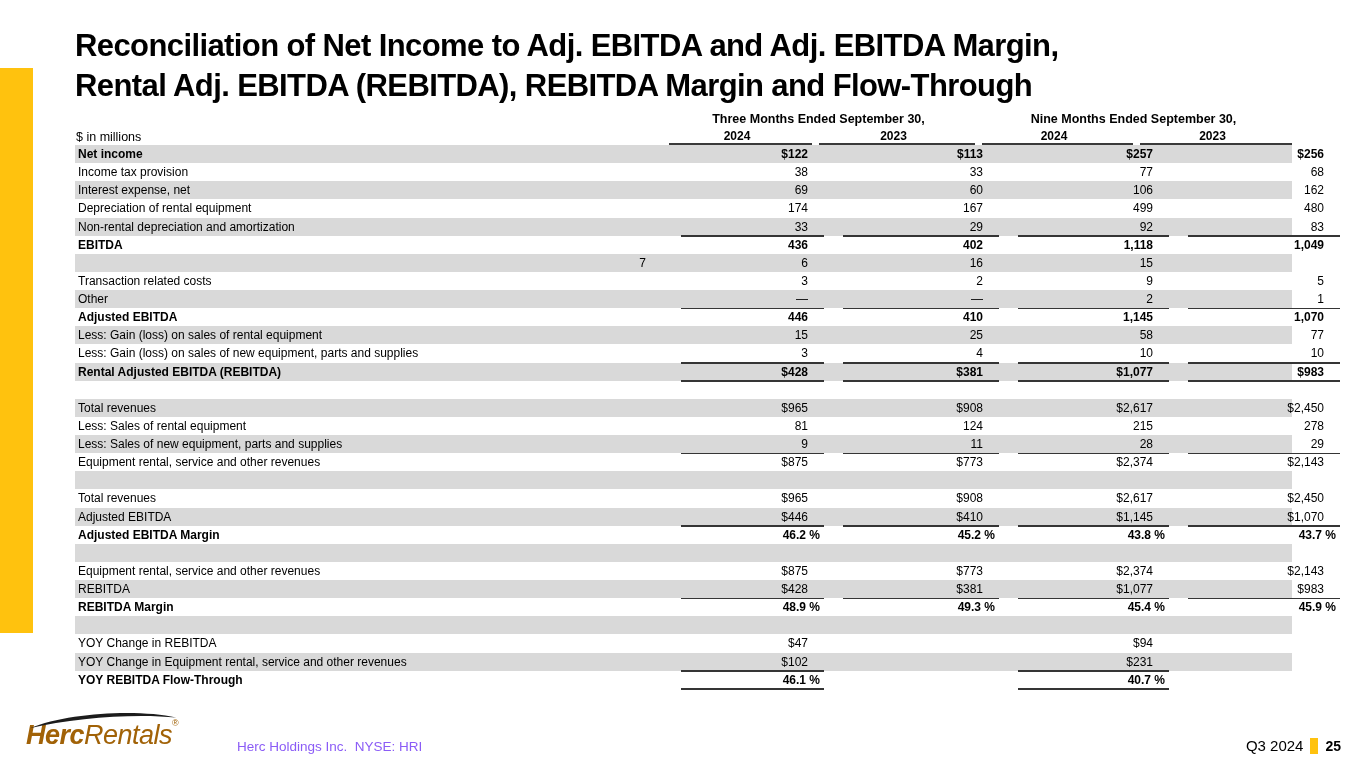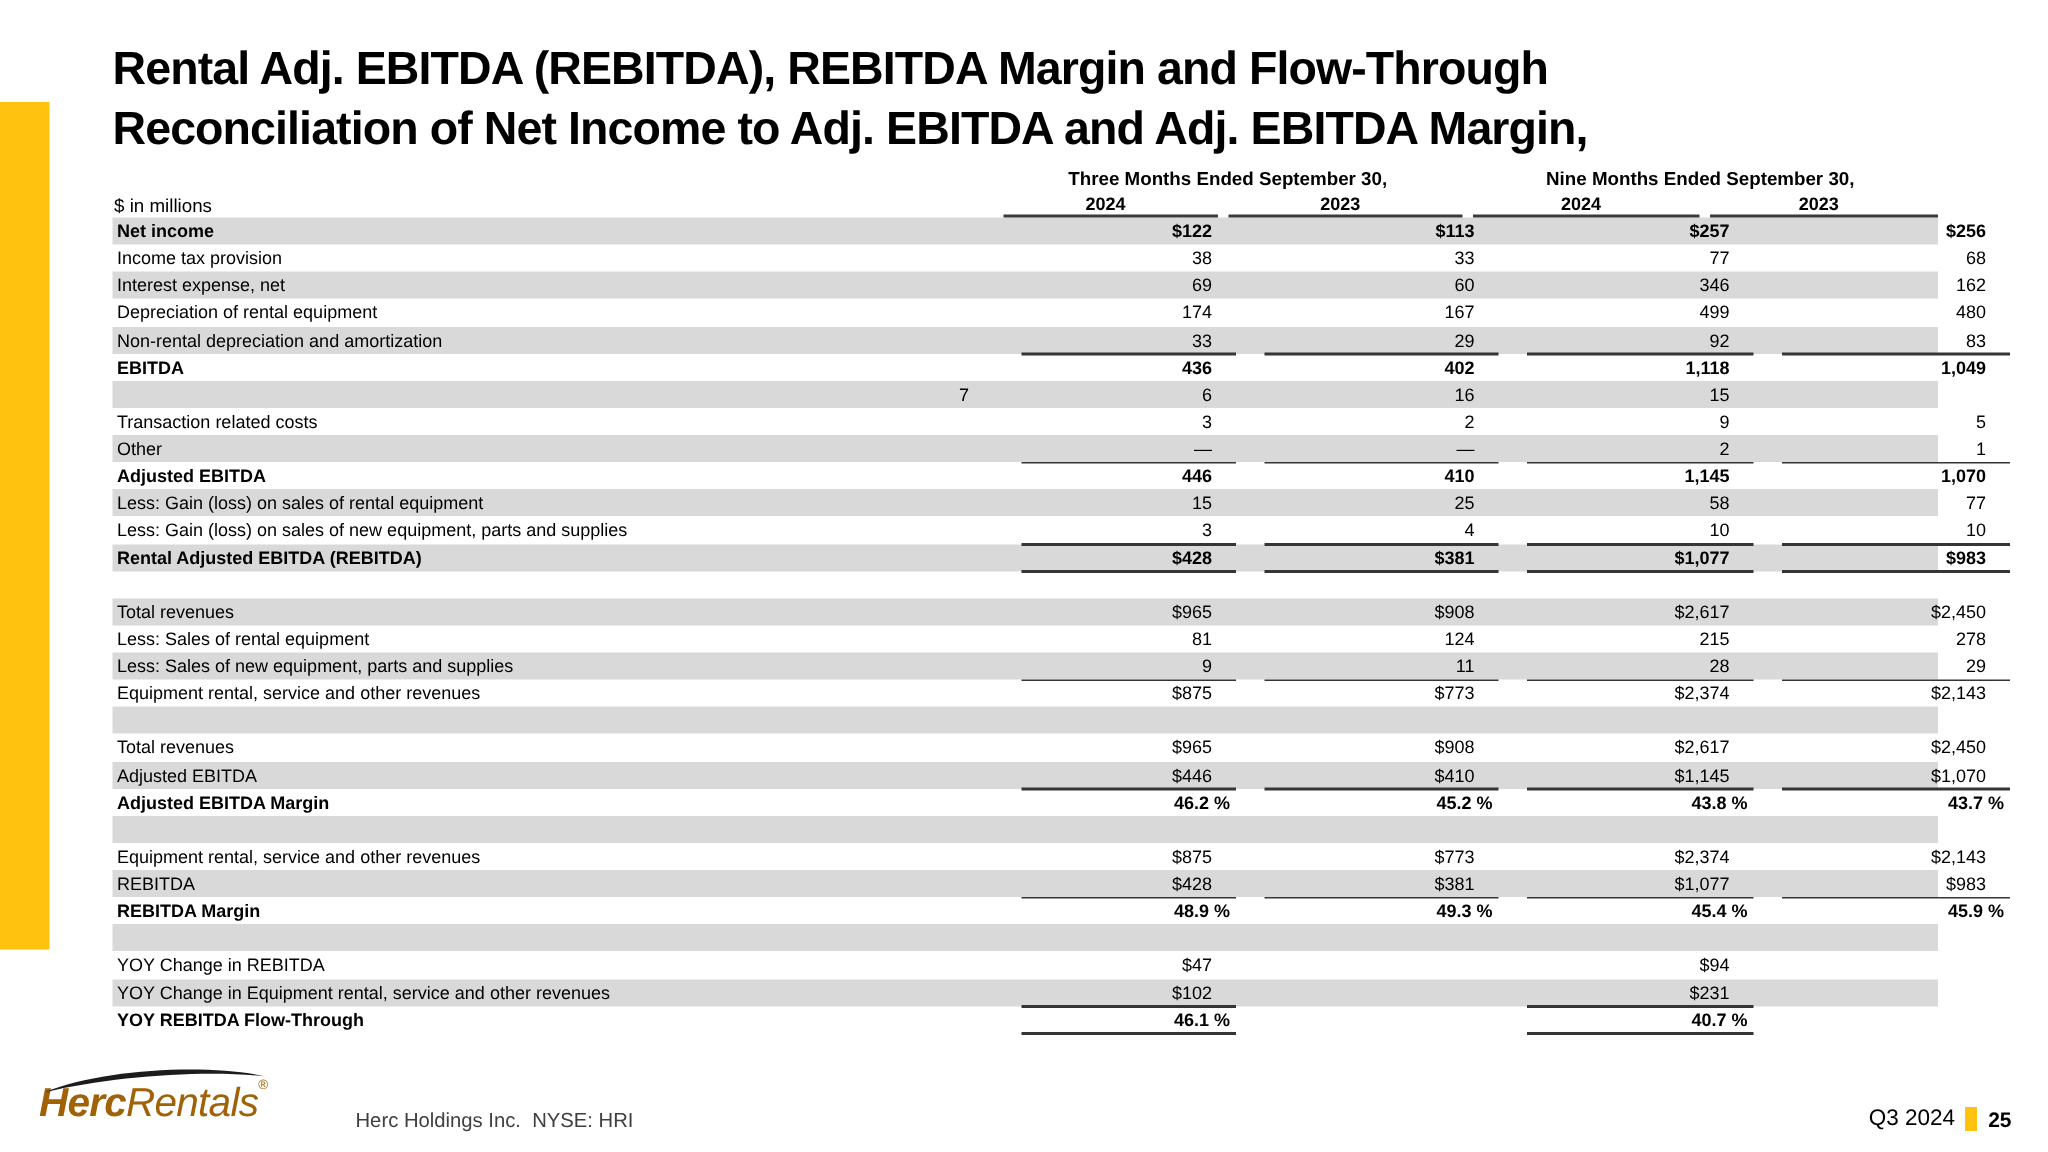--- a/index.html
+++ b/index.html
@@ -39,34 +39,34 @@
   .row.pct .val { padding-right:4px; }
   .cell.ruled::after { content:""; position:absolute; left:7px; right:0; bottom:-1px; height:1.6px; background:#353535; }
   
   .footer { position:absolute; left:0; right:0; bottom:0; height:60px; }
   .logo { position:absolute; left:26px; top:10px; width:175px; }
   .logo-swoosh { position:absolute; left:2px; top:-8px; width:150px; height:20px; }
   .logo-text { font-size:27px; font-style:italic; letter-spacing:-0.5px; white-space:nowrap; color:#a16207; }
   .logo-herc { font-weight:800; }
   .logo-rentals { font-weight:400; }
   .logo-reg { font-size:9px; font-style:normal; vertical-align:18px; }
-  .company-line { position:absolute; left:237px; top:31px; font-size:13.5px; white-space:pre; color:#404040; }
+  .company-line { position:absolute; left:237px; top:31px; font-size:13.5px; white-space:pre; color:#8b5cf6; }
   .page-group { position:absolute; right:24px; top:29px; display:flex; align-items:center; gap:7px; }
   .period { font-size:15px; }
   .page-tick { width:8px; height:16px; background:var(--accent,#FFC20E); display:inline-block; }
   .page-num { font-size:14px; font-weight:bold; }
 </style>
 </head>
 <body>
 
 <div class="accent-bar"></div>
 
 <div class="title">
+  <div>Reconciliation of Net Income to Adj. EBITDA and Adj. EBITDA Margin,</div>
   <div>Rental Adj. EBITDA (REBITDA), REBITDA Margin and Flow-Through</div>
-  <div>Reconciliation of Net Income to Adj. EBITDA and Adj. EBITDA Margin,</div>
 </div>
 
 <div class="fintable">
   <div class="gridrow hdr1">
     <div class="ghead g1">Three Months Ended September 30,</div>
     <div class="ghead g2">Nine Months Ended September 30,</div>
   </div>
   <div class="gridrow hdr2">
     <div class="units">$ in millions</div>
     <div class="ycell">2024</div>
@@ -107,21 +107,21 @@
   </div>
       <div class="row shade">
     <div class="lbl">Interest expense, net</div>
     <div class="cell">
           <span class="val">69</span>
         </div>
     <div class="cell">
           <span class="val">60</span>
         </div>
     <div class="cell">
-          <span class="val">346</span>
+          <span class="val">106</span>
         </div>
     <div class="cell">
           <span class="val">162</span>
         </div>
   </div>
       <div class="row">
     <div class="lbl">Depreciation of rental equipment</div>
     <div class="cell">
           <span class="val">174</span>
         </div>

